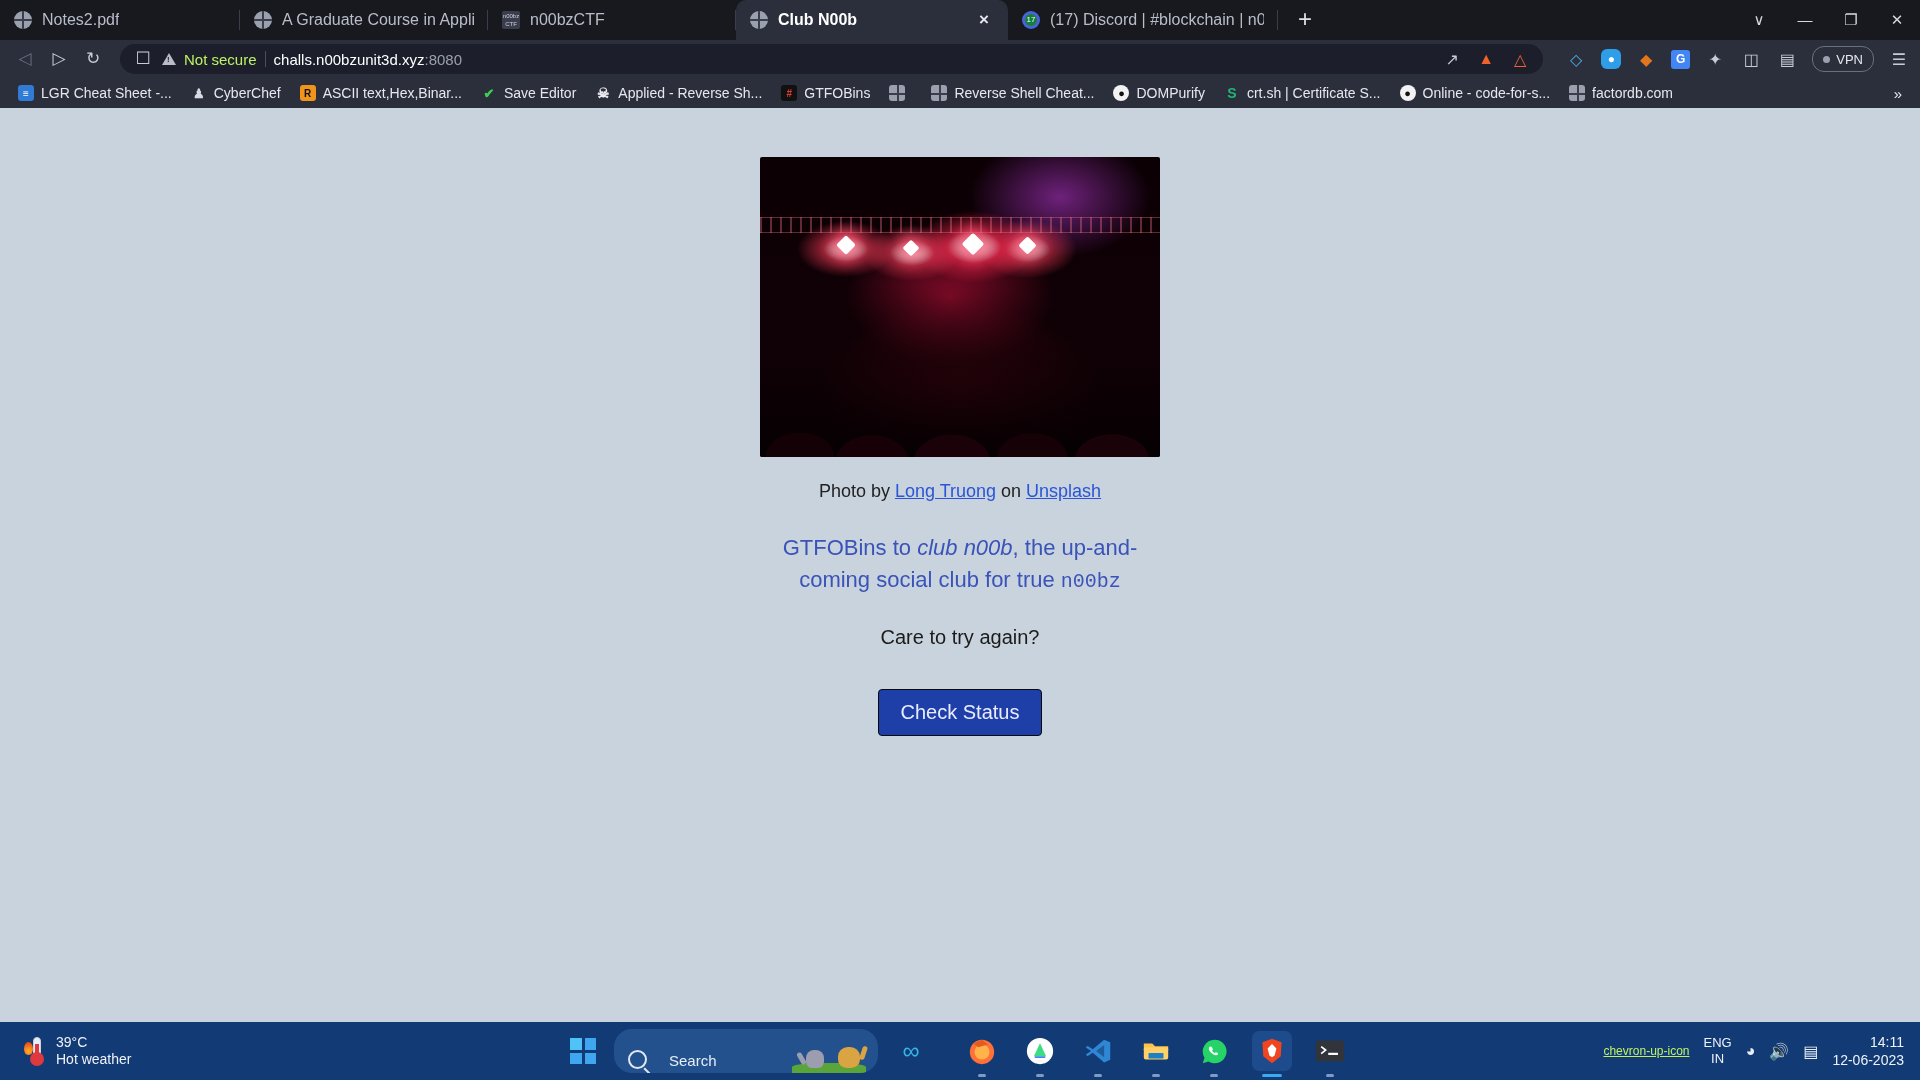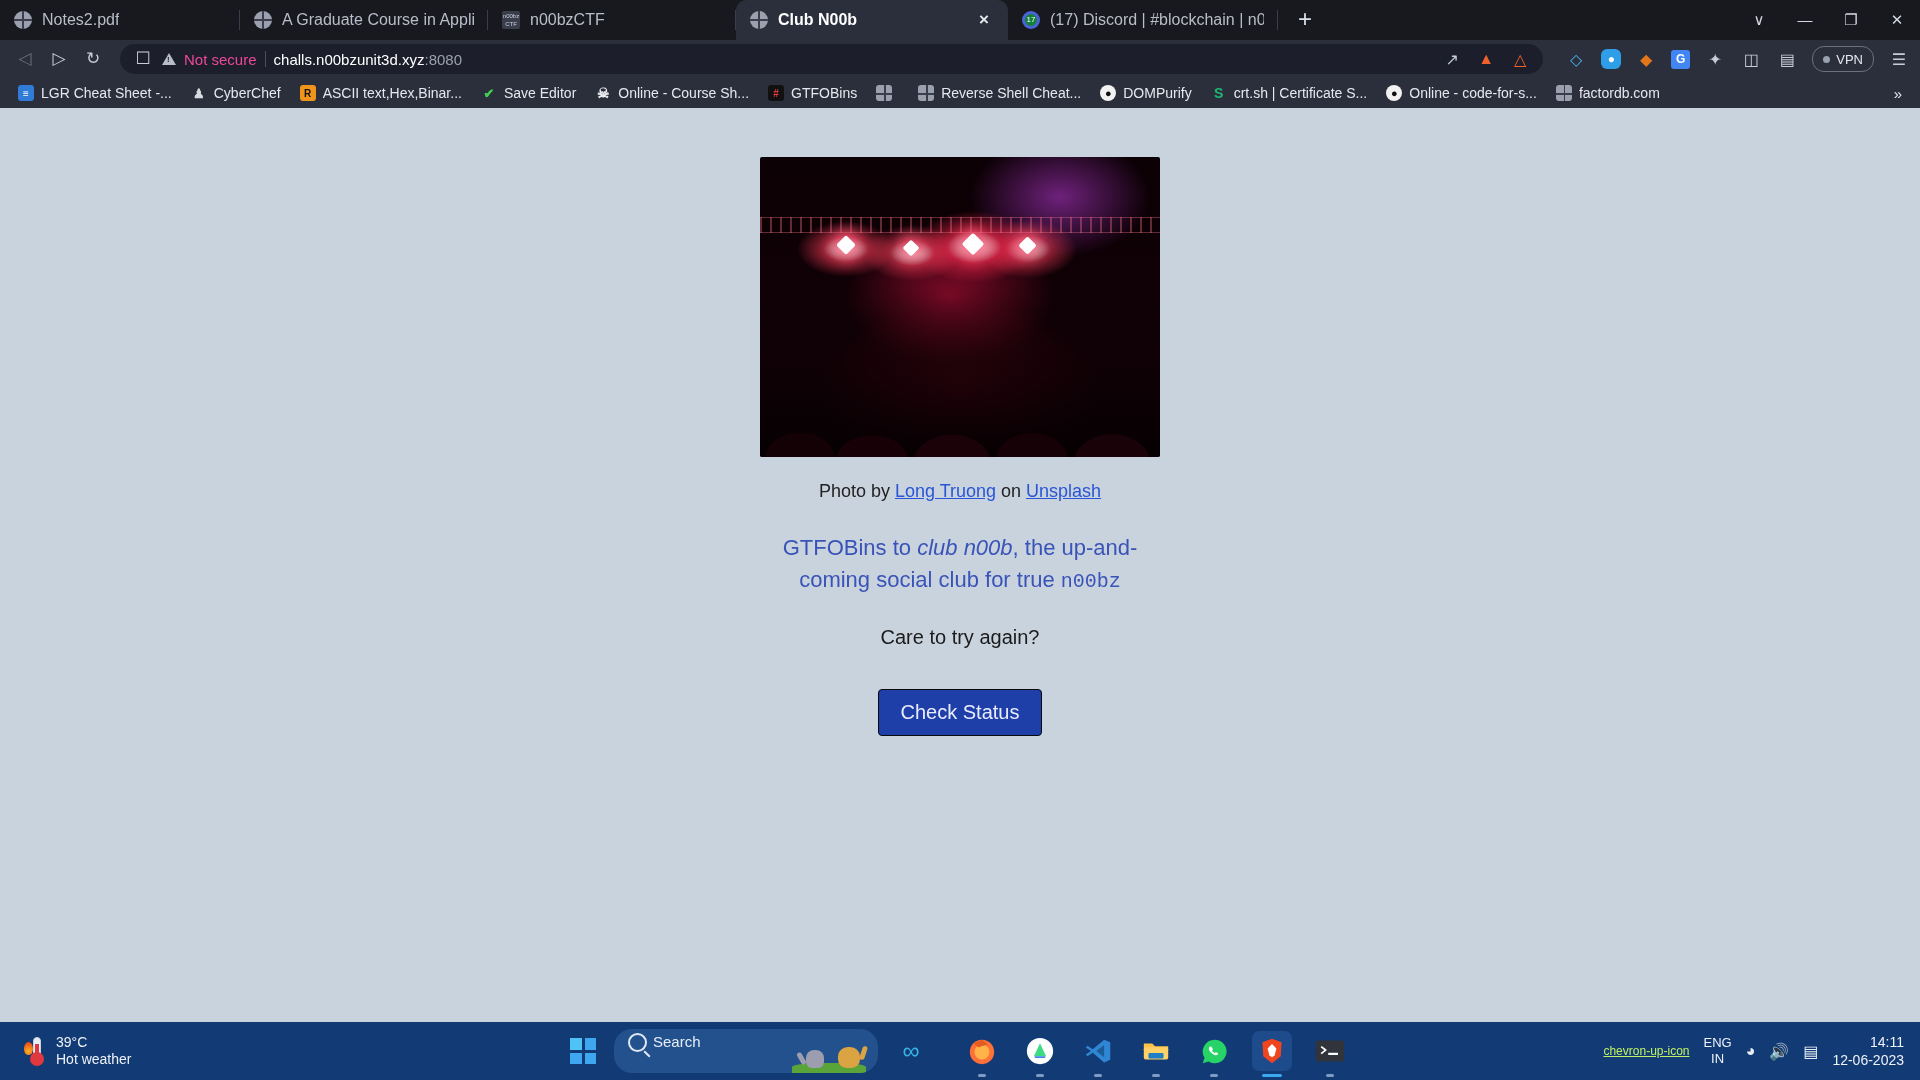--- a/index.html
+++ b/index.html
@@ -41,21 +41,21 @@
   
   .navbar{height:38px;background:#2b2e3b;display:flex;align-items:center;padding:0 10px;gap:4px;}
   .navbtn{width:30px;height:30px;border-radius:6px;color:#c8ccd8;font-size:17px;line-height:30px;text-align:center;}
   .navbtn.dim{color:#6a6f7e;}
   .urlbar{
     flex:1;height:30px;margin:0 8px;background:#1c1f2b;border-radius:15px;
     display:flex;align-items:center;padding:0 12px;gap:8px;box-sizing:border-box;
   }
   .warn-tri{width:0;height:0;border-left:7px solid transparent;border-right:7px solid transparent;border-bottom:12px solid #b9bdc9;position:relative;}
   .warn-tri::after{content:"!";position:absolute;left:-2px;top:2px;font-size:8px;color:#1c1f2b;font-weight:bold;}
-  .notsecure{color:#ec4899;font-size:15px;}
+  .notsecure{color:#bef264;font-size:15px;}
   .urlsep{width:1px;height:16px;background:#4a4e5d;}
   .urltext{color:#ffffff;font-size:15px;}
   .urltext .port{color:#9aa0ad;}
   .urlicons{margin-left:auto;display:flex;align-items:center;gap:12px;}
   .toolicons{display:flex;align-items:center;gap:14px;padding-left:10px;}
   .ticon{width:22px;height:22px;display:flex;align-items:center;justify-content:center;color:#c8ccd8;}
   .vpnpill{height:24px;border:1px solid #6b7080;border-radius:12px;color:#e6e8ee;font-size:13px;display:flex;align-items:center;gap:6px;padding:0 10px;}
   .vpndot{width:7px;height:7px;border-radius:50%;background:#9aa0ad;}
 
   
@@ -112,21 +112,21 @@
   .thermo{width:22px;height:30px;position:relative;}
   .thermo .stem{position:absolute;left:9px;top:1px;width:8px;height:20px;background:#e8eef5;border-radius:4px 4px 0 0;border:1px solid #c7d2de;box-sizing:border-box;}
   .thermo .bulb{position:absolute;left:6px;bottom:0;width:14px;height:14px;border-radius:50%;background:#e0383f;}
   .thermo .merc{position:absolute;left:11px;top:8px;width:4px;height:14px;background:#e0383f;}
   .thermo .flame{position:absolute;left:0;top:6px;width:9px;height:13px;background:radial-gradient(circle at 50% 70%,#ffb224 0%,#f2651a 60%,#e03a17 100%);border-radius:50% 50% 45% 45%;}
   .wtxt{color:#eef2f8;font-size:14px;line-height:17px;}
   .tb-center{position:absolute;left:50%;transform:translateX(-50%);display:flex;align-items:center;gap:18px;}
   .winlogo{width:26px;height:26px;display:grid;grid-template-columns:1fr 1fr;grid-template-rows:1fr 1fr;gap:3px;}
   .winlogo i{background:#3fa7f0;display:block;}
   .winlogo i:nth-child(1){background:#4fc3f7;}
-  .searchbox{width:236px;height:36px;border-radius:18px;background:#23518d;display:flex;align-items:flex-start;padding:4px 14px;gap:6px;position:relative;overflow:hidden;}
+  .searchbox{width:236px;height:36px;border-radius:18px;background:#23518d;display:flex;align-items:flex-end;padding:4px 14px;gap:22px;position:relative;overflow:hidden;}
   .searchbox .stext{color:#e7eef7;font-size:15px;}
   .magnifier{width:15px;height:15px;border:2px solid #dfe8f4;border-radius:50%;position:relative;}
   .magnifier::after{content:"";position:absolute;right:-6px;bottom:-5px;width:8px;height:2px;background:#dfe8f4;transform:rotate(45deg);}
   .pets{position:absolute;right:12px;bottom:0;width:74px;height:28px;}
   .grass{position:absolute;left:0;bottom:0;width:74px;height:10px;background:#5aa53a;border-radius:40% 40% 0 0;}
   .dog{position:absolute;right:6px;bottom:5px;width:22px;height:21px;background:#d9a441;border-radius:45% 45% 40% 40%;}
   .dog::after{content:"";position:absolute;right:-6px;top:-1px;width:5px;height:14px;background:#d9a441;border-radius:3px;transform:rotate(18deg);}
   .cat{position:absolute;left:14px;bottom:5px;width:18px;height:18px;background:#9d9db0;border-radius:45% 45% 35% 35%;}
   .cat::after{content:"";position:absolute;left:-7px;top:2px;width:5px;height:13px;background:#9d9db0;border-radius:3px;transform:rotate(-30deg);}
   .tbapps{display:flex;align-items:center;gap:18px;margin-left:18px;}
@@ -239,21 +239,21 @@
       <div class="bm">
           <span class="bmico" style="background:#f0951c;color:#111;">R</span>
           <span>ASCII text,Hex,Binar...</span>
         </div>
       <div class="bm">
           <span class="bmico" style="color:#3fcf55;font-size:13px;">✔</span>
           <span>Save Editor</span>
         </div>
       <div class="bm">
           <span class="bmico" style="color:#eceef2;font-size:14px;">☠</span>
-          <span>Online - Course Sh...</span>
+          <span>Applied - Reverse Sh...</span>
         </div>
       <div class="bm">
           <span class="bmico" style="background:#111;color:#e03a3a;">#</span>
           <span>GTFOBins</span>
         </div>
       <div class="bm">
           <span class="bmico globe"></span>
           <span></span>
         </div>
       <div class="bm">

